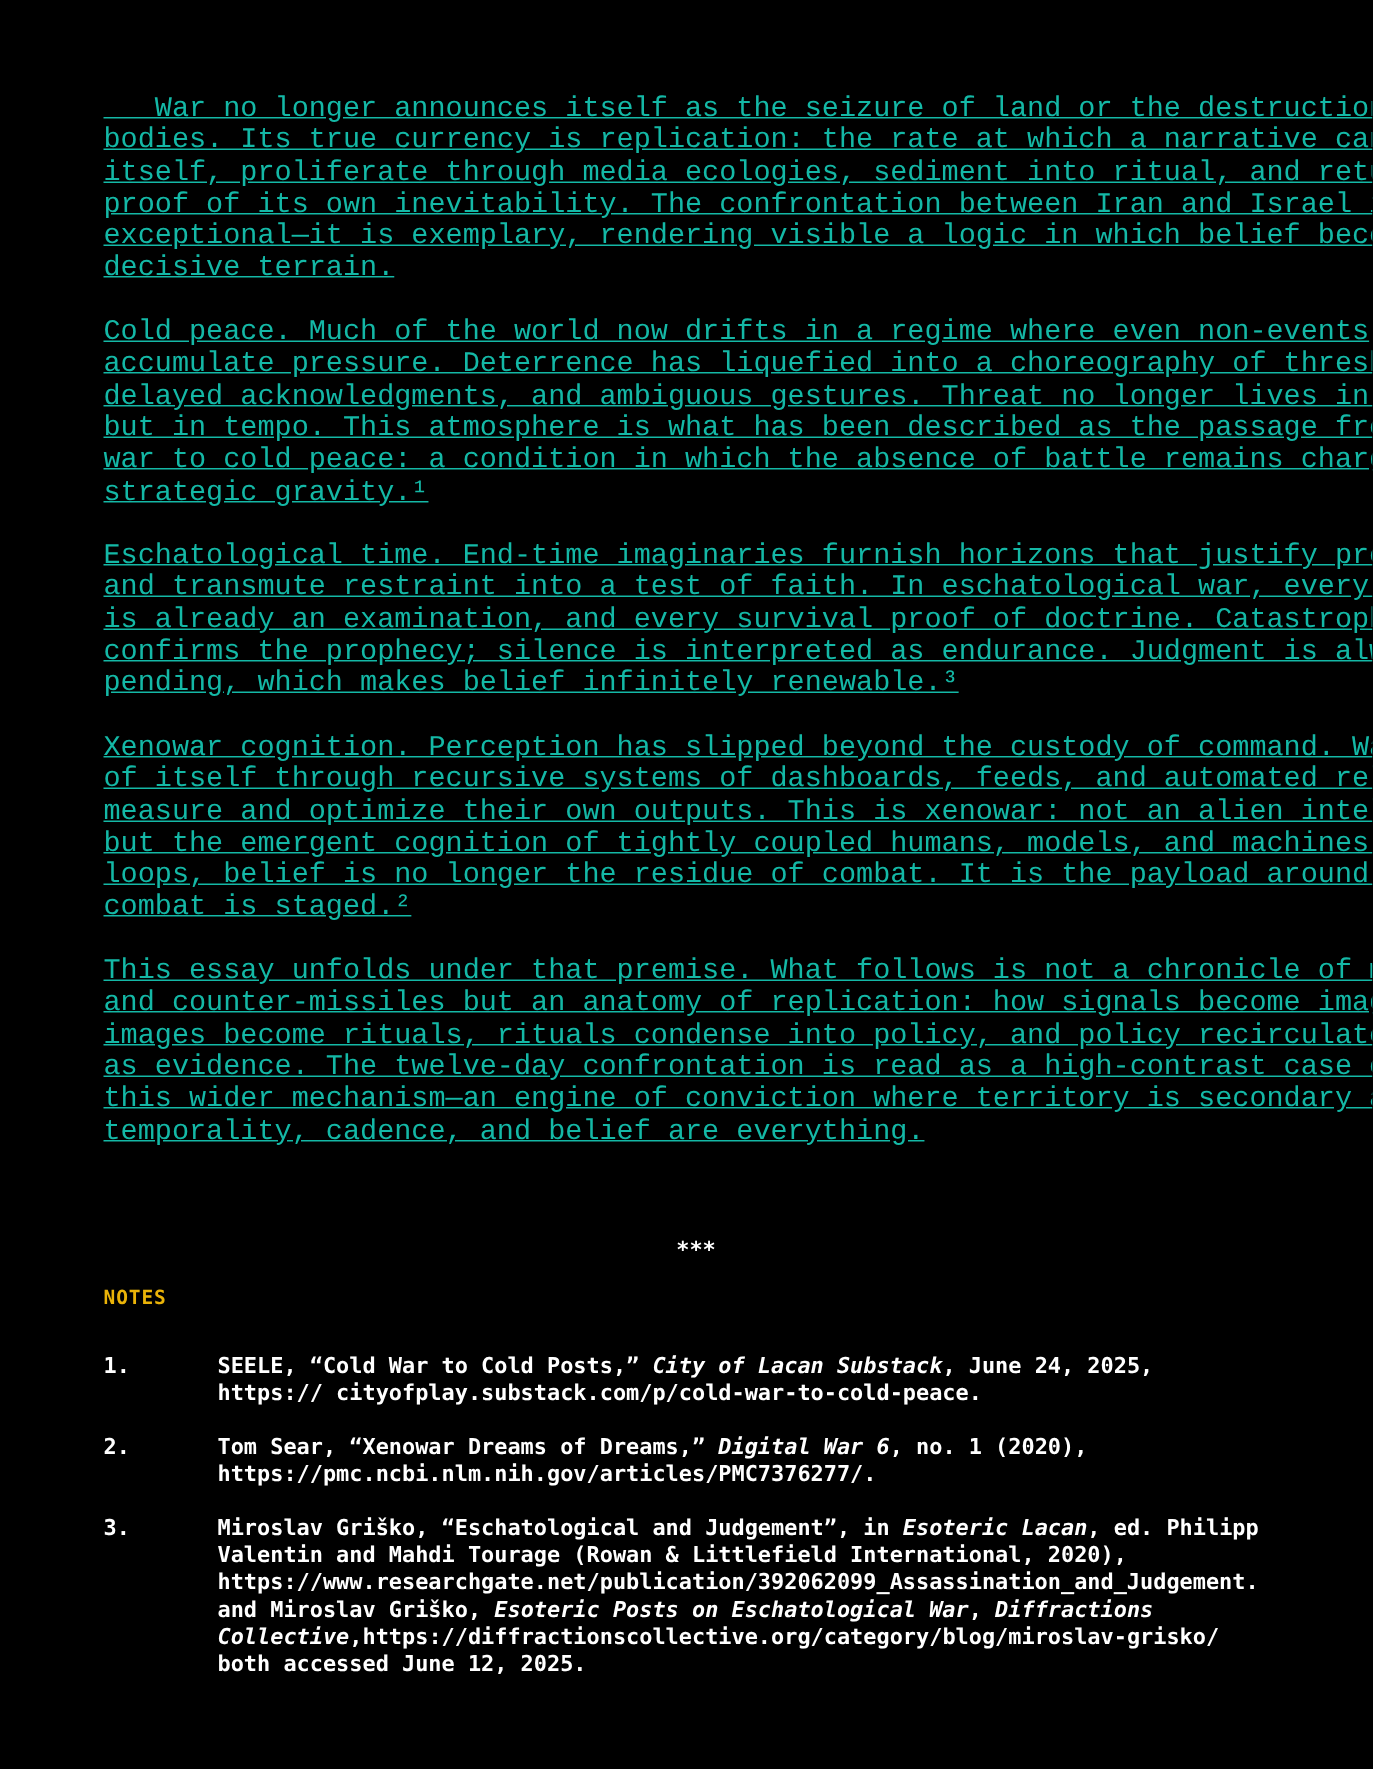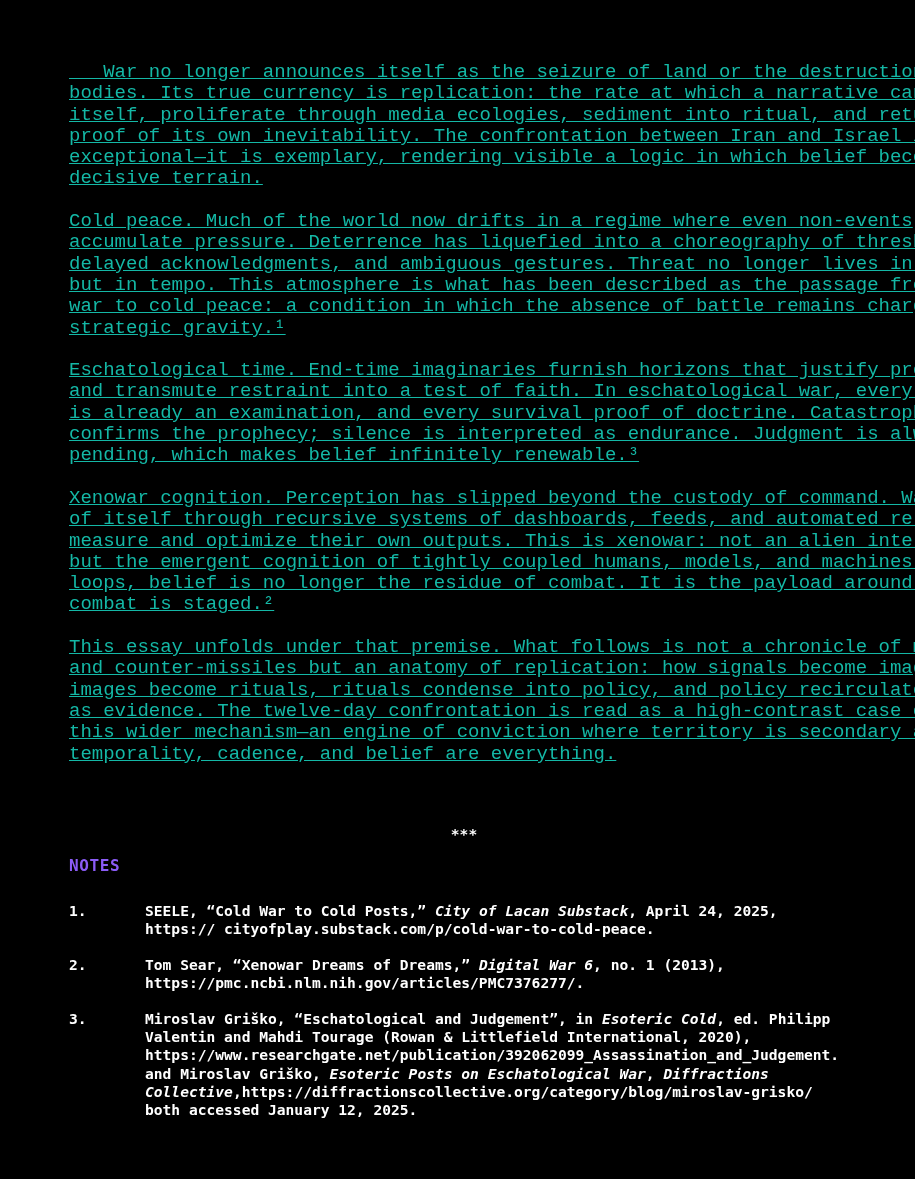--- a/index.html
+++ b/index.html
@@ -31,24 +31,24 @@
     font-family: "DejaVu Sans Mono", monospace;
     font-weight: bold;
     font-size: 14.6px;
     line-height: 18.2px;
     color: #ffffff;
   }
   .notes-heading {
     margin-top: 14px;
     font-family: "DejaVu Sans Mono", monospace;
     font-weight: bold;
-    font-size: 16px;
+    font-size: 13px;
     line-height: 18.2px;
     letter-spacing: 0.6px;
-    color: #8b5cf6;
+    color: #eab308;
   }
   .notes { margin-top: 27px; }
   .note {
     display: flex;
     margin-bottom: 17.5px;
     font-family: "DejaVu Sans Mono", monospace;
     font-weight: bold;
     font-size: 14.6px;
     line-height: 18.2px;
     color: #ffffff;
@@ -91,32 +91,32 @@
 images become rituals, rituals condense into policy, and policy recirculates
 as evidence. The twelve-day confrontation is read as a high-contrast case of
 this wider mechanism—an engine of conviction where territory is secondary and
 temporality, cadence, and belief are everything.</p>
       </div>
     <div class="separator">***</div>
     <div class="notes-heading">NOTES</div>
     <div class="notes">
         <div class="note">
           <span class="note-number">1.</span>
-          <span class="note-text"><span>SEELE, “Cold War to Cold Posts,” </span><i>City of Lacan Substack</i><span>, April 24, 2025,
+          <span class="note-text"><span>SEELE, “Cold War to Cold Posts,” </span><i>City of Lacan Substack</i><span>, June 24, 2025,
 https:// cityofplay.substack.com/p/cold-war-to-cold-peace.</span></span>
         </div>
         <div class="note">
           <span class="note-number">2.</span>
-          <span class="note-text"><span>Tom Sear, “Xenowar Dreams of Dreams,” </span><i>Digital War 6</i><span>, no. 1 (2013),
+          <span class="note-text"><span>Tom Sear, “Xenowar Dreams of Dreams,” </span><i>Digital War 6</i><span>, no. 1 (2020),
 https://pmc.ncbi.nlm.nih.gov/articles/PMC7376277/.</span></span>
         </div>
         <div class="note">
           <span class="note-number">3.</span>
-          <span class="note-text"><span>Miroslav Griško, “Eschatological and Judgement”, in </span><i>Esoteric Cold</i><span>, ed. Philipp
+          <span class="note-text"><span>Miroslav Griško, “Eschatological and Judgement”, in </span><i>Esoteric Lacan</i><span>, ed. Philipp
 Valentin and Mahdi Tourage (Rowan &amp; Littlefield International, 2020),
 https://www.researchgate.net/publication/392062099_Assassination_and_Judgement.
 and Miroslav Griško, </span><i>Esoteric Posts on Eschatological War</i><span>, </span><i>Diffractions
 Collective</i><span>,https://diffractionscollective.org/category/blog/miroslav-grisko/
-both accessed January 12, 2025.</span></span>
+both accessed June 12, 2025.</span></span>
         </div>
       </div>
   </div>
 </div>
 
 </body></html>

